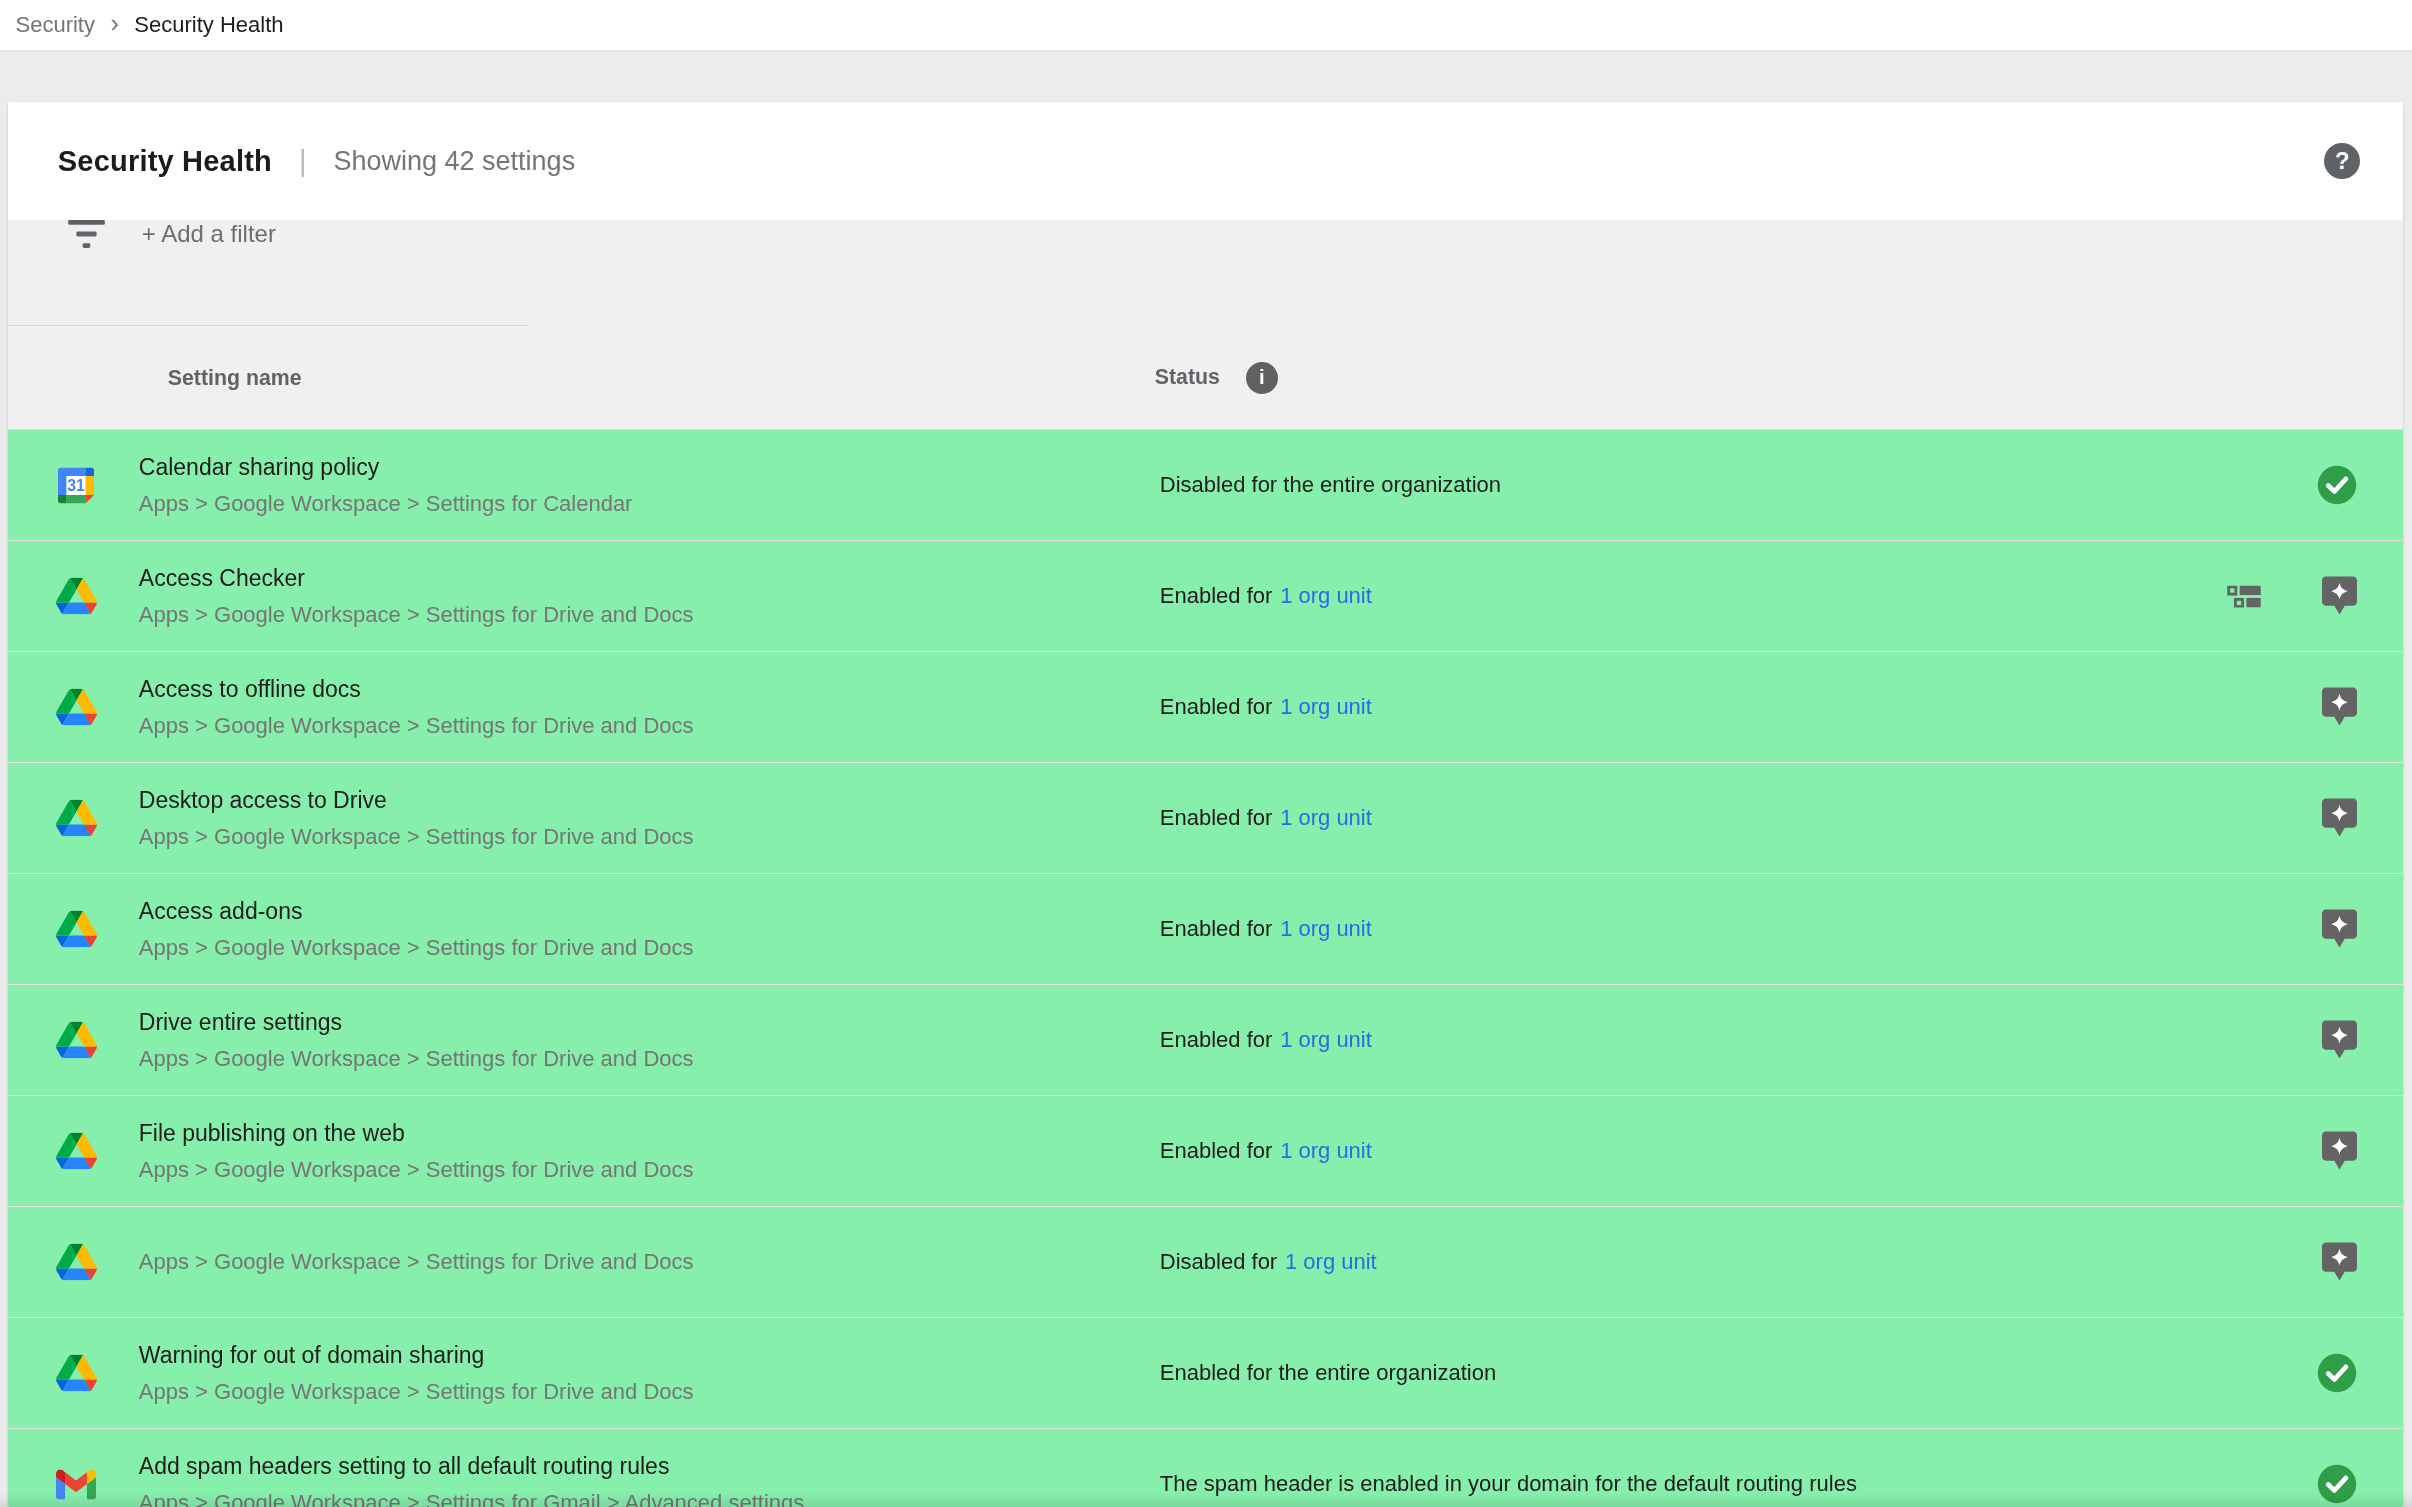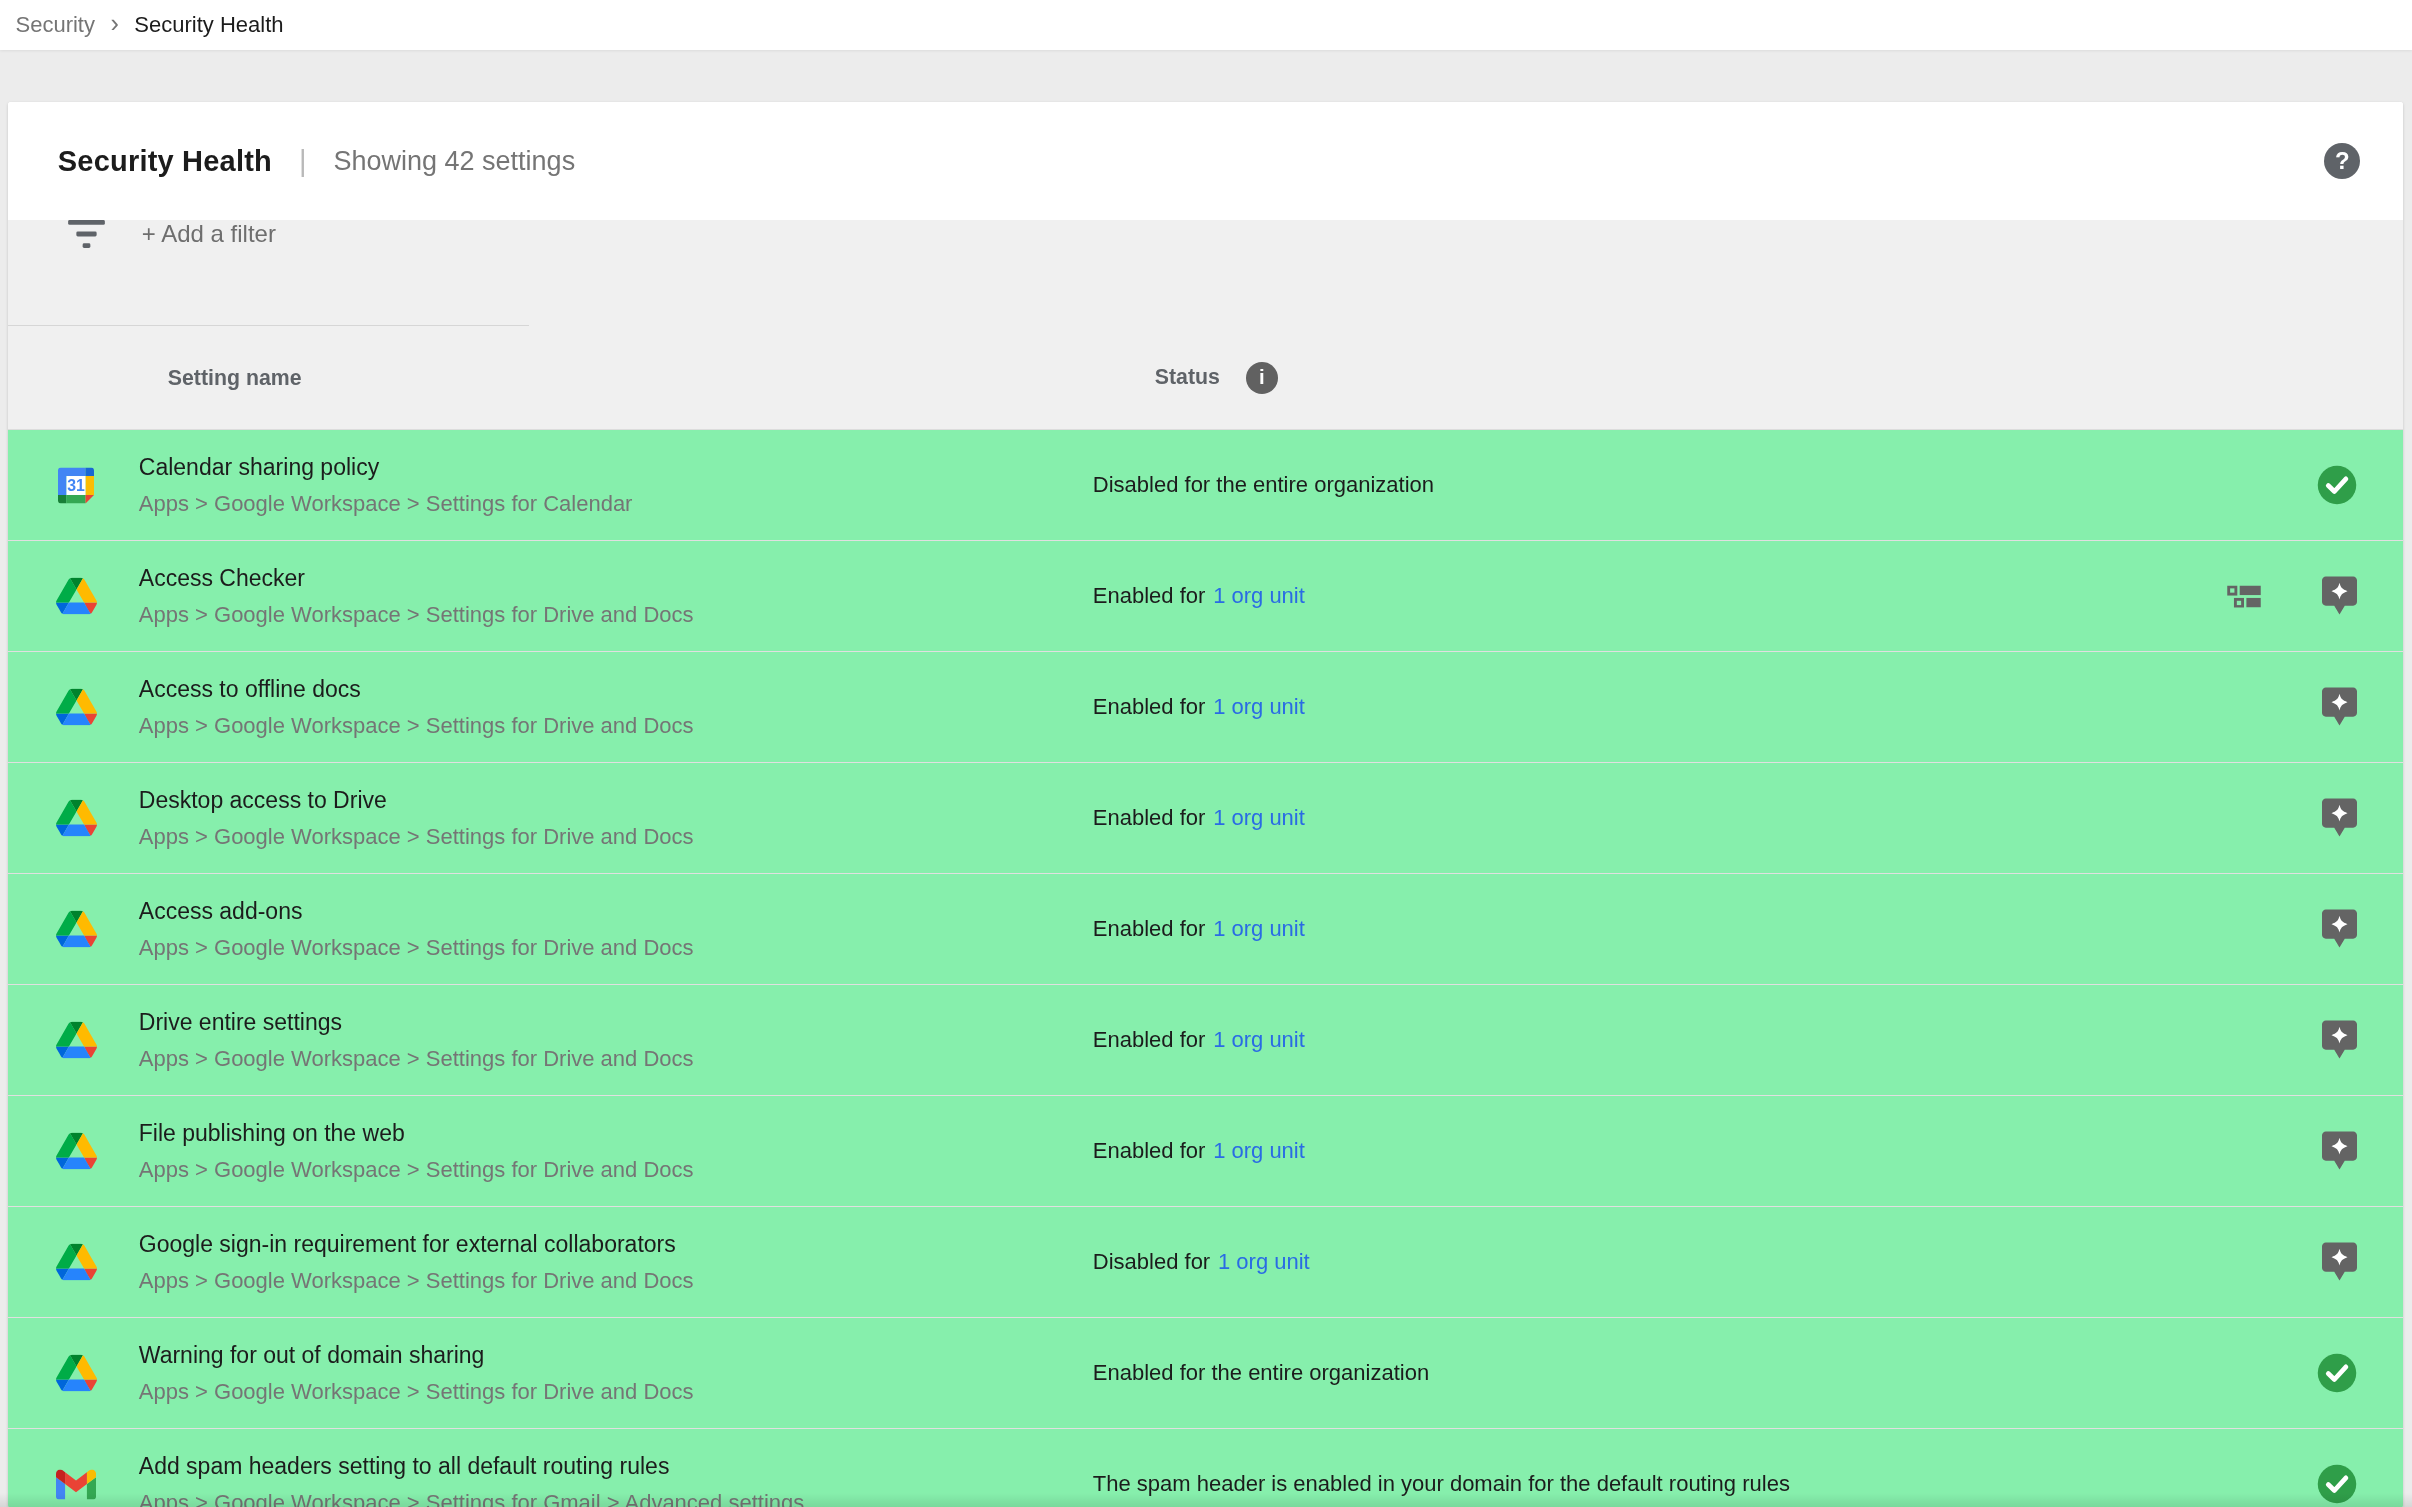--- a/index.html
+++ b/index.html
@@ -69,21 +69,21 @@
   .row { height:111px; border-bottom:1px solid #e0e0e0; position:relative; background:#86efac; }
   .row.highlighted { background:#86efac; }
   .cell-icon {
     position:absolute; left:48px; top:50%; transform:translateY(-50%);
     width:41px; height:41px; display:flex; align-items:center; justify-content:center;
   }
   .cell-name { position:absolute; left:131px; top:50%; transform:translateY(-50%); }
   .setting-name { font-size:23px; color:#1c1c1c; margin-bottom:9.7px; white-space:nowrap; }
   .setting-path { font-size:22px; color:#757575; white-space:nowrap; }
   .cell-status {
-    position:absolute; left:1085px; top:50%; transform:translateY(-50%);
+    position:absolute; left:1152px; top:50%; transform:translateY(-50%);
     font-size:22px; color:#1c1c1c; white-space:nowrap;
   }
   .status-link { color:#2a6be4; margin-left:7.8px; text-decoration:none; cursor:pointer; }
   .cell-actions {
     position:absolute; right:45px; top:50%; transform:translateY(-50%);
     display:flex; align-items:center; gap:60px;
   }
   .action-slot { display:flex; align-items:center; justify-content:center; }
   .badge-icon { cursor:pointer; }
 
@@ -392,21 +392,20 @@
         <path fill="#00ac47" d="m43.65 25-13.75-23.8c-1.35.8-2.5 1.9-3.3 3.3l-25.4 44a9.06 9.06 0 0 0-1.2 4.5h27.5z"></path>
         <path fill="#ea4335" d="M73.55 76.8c1.35-.8 2.5-1.9 3.3-3.3l1.6-2.75 7.65-13.25c.8-1.4 1.2-2.95 1.2-4.5h-27.5l5.85 11.5z"></path>
         <path fill="#00832d" d="m43.65 25 13.75-23.8c-1.35-.8-2.9-1.2-4.5-1.2h-18.5c-1.6 0-3.15.45-4.5 1.2z"></path>
         <path fill="#2684fc" d="M59.8 53H27.5L13.75 76.8c1.35.8 2.9 1.2 4.5 1.2h50.8c1.6 0 3.15-.45 4.5-1.2z"></path>
         <path fill="#ffba00" d="m73.4 26.5-12.7-22c-.8-1.4-1.95-2.5-3.3-3.3l-13.75 23.8 16.15 28h27.45c0-1.55-.4-3.1-1.2-4.5z"></path>
       </svg>
 
     </div>
 
     <div class="cell-name">
-      <div class="setting-name">Google sign-in requirement for external collaborators</div>
       <div class="setting-path">Apps &gt; Google Workspace &gt; Settings for Drive and Docs</div>
     </div>
 
     <div class="cell-status">
       <span class="status-text">Disabled for</span><a class="status-link">1 org unit</a>
     </div>
 
     <div class="cell-actions">
 
       <span class="action-slot rec-slot badge-icon">

